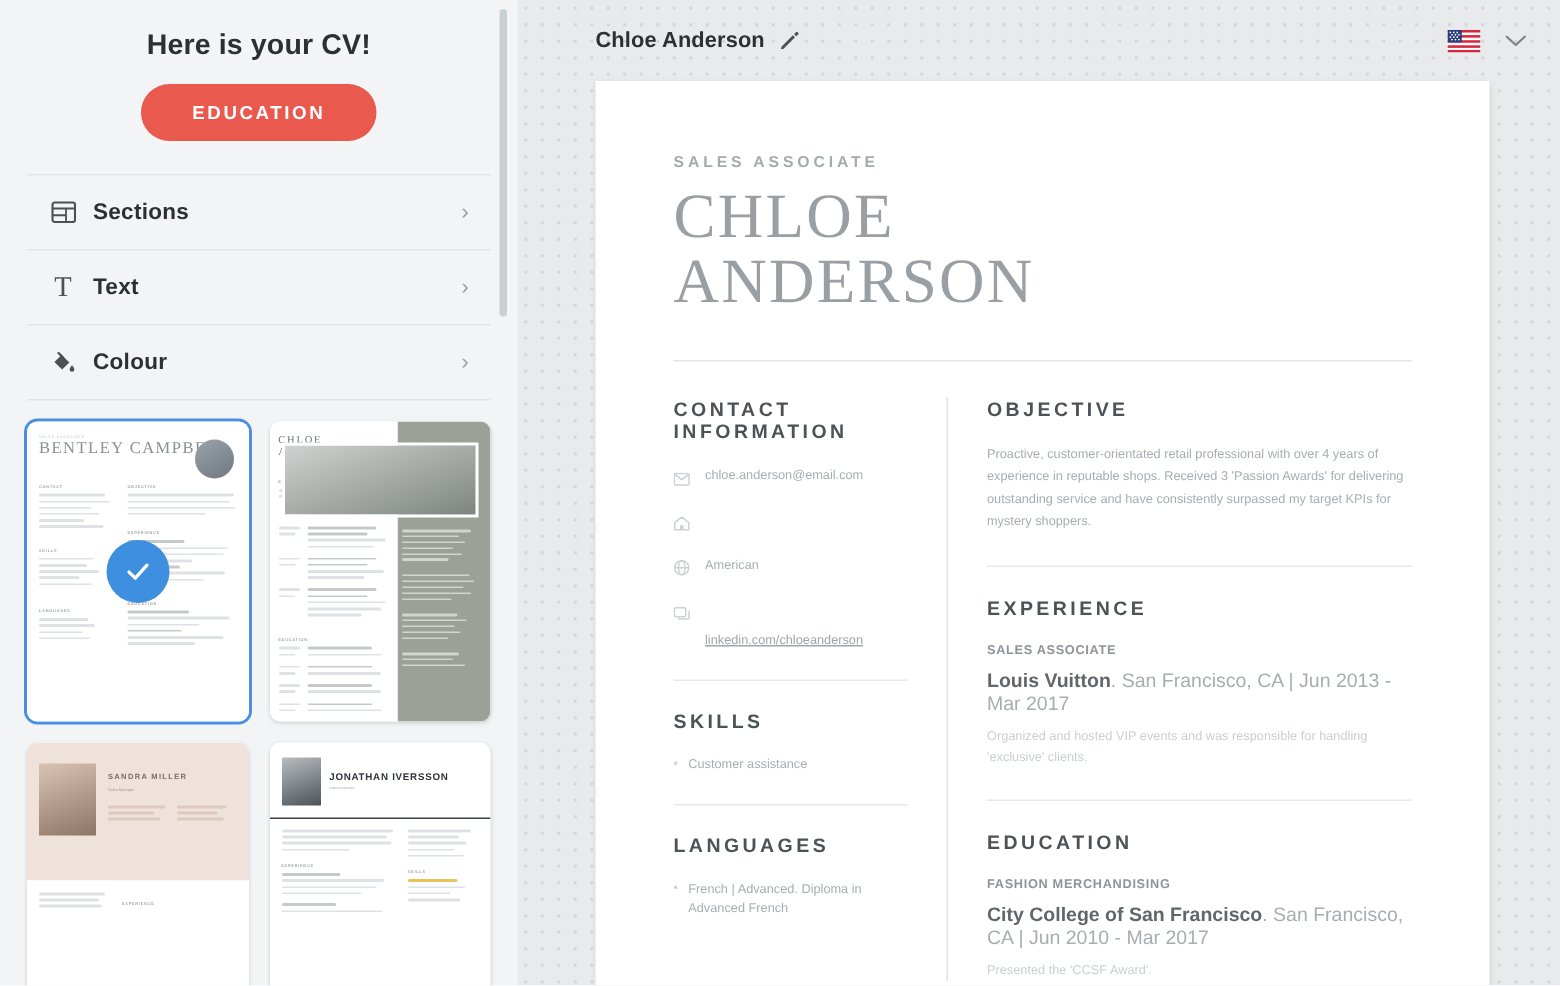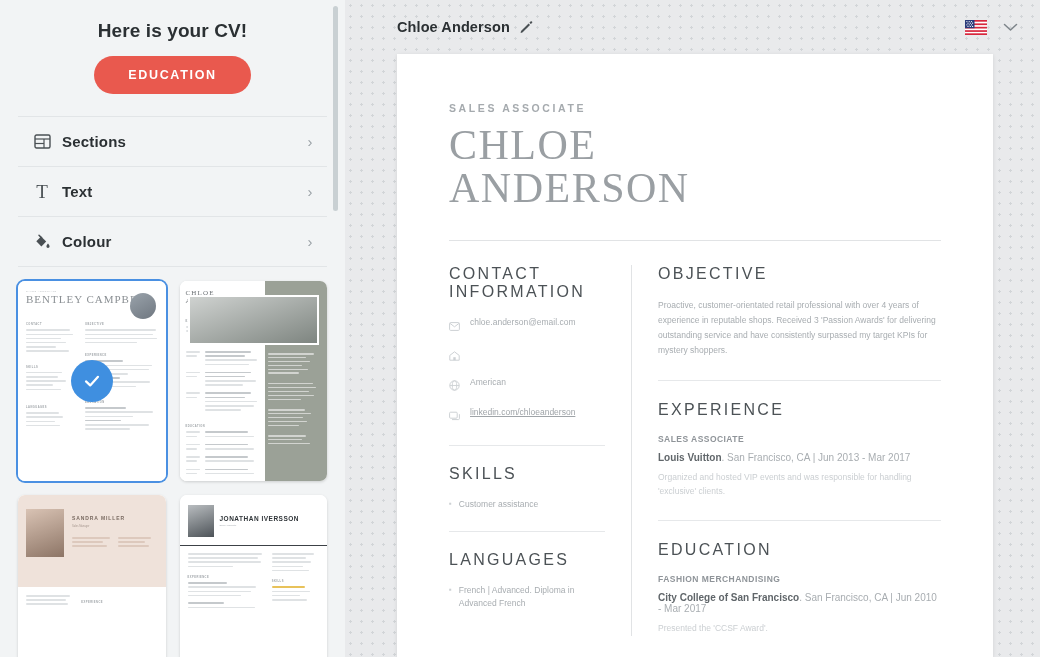--- a/index.html
+++ b/index.html
@@ -145,35 +145,35 @@
     font-family: "Liberation Serif", serif;
     font-size: 42px; line-height: 1.02; color: #9a9fa3;
     letter-spacing: 1.5px; margin-top: 10px;
   }
   .cv-rule { border-top: 1px solid #e1e3e5; margin-top: 30px; }
   .cv-cols { display: flex; margin-top: 24px; }
   .cv-left { width: 182px; padding-right: 26px; }
   .cv-div { width: 1px; background: #e1e3e5; align-self: stretch; }
   .cv-right { flex: 1; padding-left: 26px; }
   .sec-h {
-    font-size: 16px; letter-spacing: 2.3px; color: #4c5256;
-    font-weight: normal; margin-bottom: 15px;
+    font-size: 13px; letter-spacing: 2.3px; color: #4c5256;
+    font-weight: bold; margin-bottom: 15px;
   }
   .ci-row { display: flex; gap: 9px; margin-bottom: 11px; align-items: flex-start; }
   .ci-ic { width: 12px; flex: none; color: #cdd1d4; margin-top: 1px; }
   .ci-tx { font-size: 8.5px; color: #a8adb1; line-height: 1.55; }
-  .ci-tx.link { color: #9fa4a8; }
+  .ci-tx.link { color: #9fa4a8; margin-top: 20px; }
   .lsep { border-top: 1px solid #e6e8ea; margin: 20px 0 19px; }
   .bullet { display: flex; gap: 7px; margin-bottom: 8px; }
   .bullet .dot { color: #cdd1d4; font-size: 8px; line-height: 1.6; }
   .bullet .bt { font-size: 8.5px; color: #a8adb1; line-height: 1.55; }
   .obj-p { font-size: 8.5px; color: #a8adb1; line-height: 1.78; }
   .rsep { border-top: 1px solid #e6e8ea; margin: 22px 0 20px; }
   .job-t { font-size: 8.5px; font-weight: bold; color: #8f9499; letter-spacing: .45px; margin-bottom: 8px; }
-  .job-m { font-size: 10px; color: #a8adb1; margin-bottom: 8px; }
+  .job-m { font-size: 13px; color: #a8adb1; margin-bottom: 8px; }
   .job-m b { color: #60666a; font-weight: bold; }
   .job-d { font-size: 8.5px; color: #cbcfd2; line-height: 1.6; }
 </style>
 </head>
 <body>
 
 <div class="app">
 
   <div class="sidebar">
     <div class="sb-scroll"></div>

